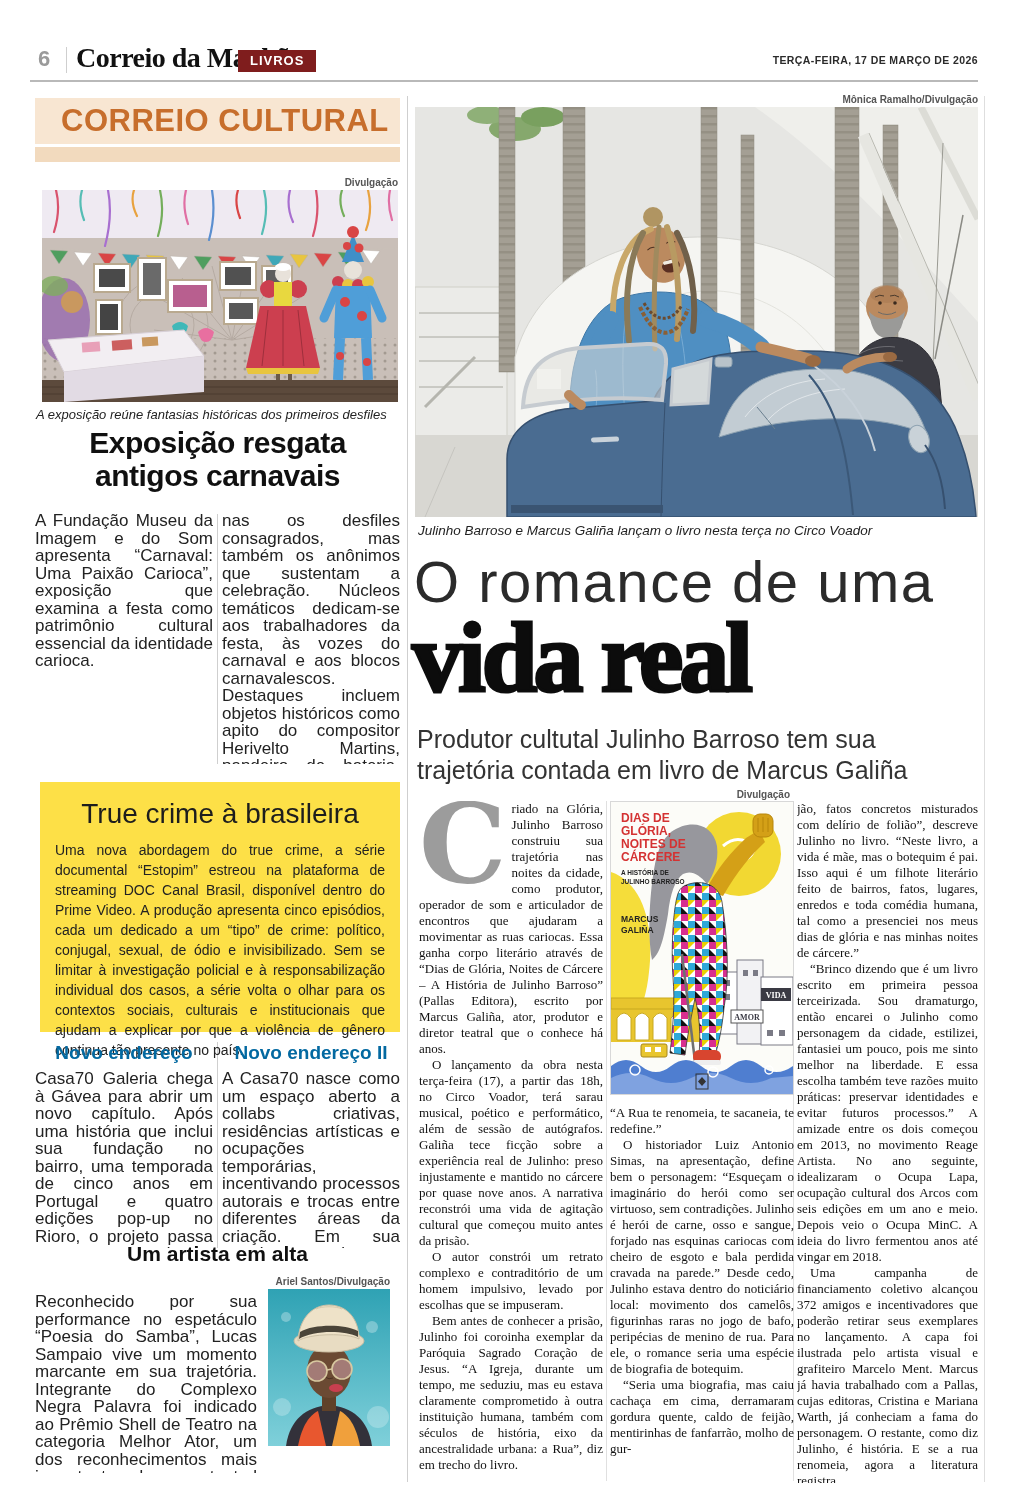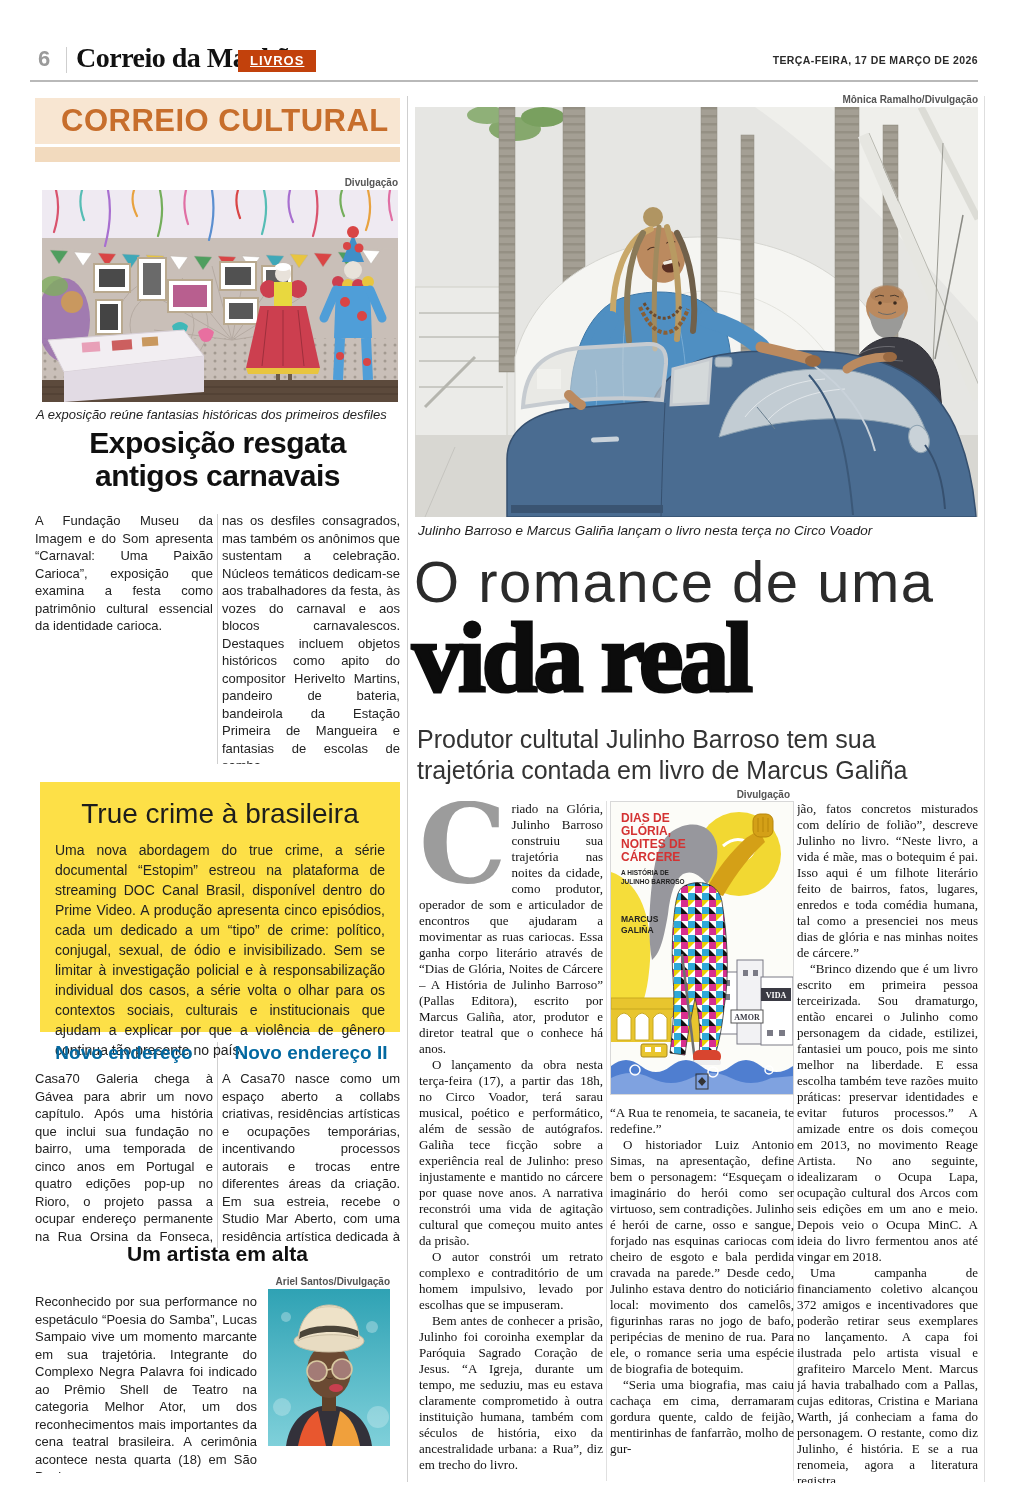--- a/index.html
+++ b/index.html
@@ -4,22 +4,22 @@
 <style>
   html,body{margin:0;padding:0;background:#ffffff;}
   #page{position:relative;width:1010px;height:1488px;background:#fff;overflow:hidden;
         font-family:"Liberation Sans",sans-serif;color:#1a1a1a;}
 
   
   .pagenum{position:absolute;left:38px;top:46px;font-size:22px;font-weight:700;color:#9a9a9a;}
   .mast-sep{position:absolute;left:66px;top:47px;width:1px;height:26px;background:#cfcfcf;}
   .masthead{position:absolute;left:76px;top:42px;font-family:"Liberation Serif",serif;
             font-weight:700;font-size:28px;letter-spacing:-0.5px;color:#111;}
-  .badge{position:absolute;left:238px;top:50px;background:#c2410c;color:#fff;
-         font-weight:700;font-size:13px;letter-spacing:1px;padding:3px 12px 4px;text-decoration:underline;}
+  .badge{position:absolute;left:238px;top:50px;background:#7f1d1d;color:#fff;
+         font-weight:700;font-size:13px;letter-spacing:1px;padding:3px 12px 4px;}
   .hdr-date{position:absolute;right:32px;top:54px;font-size:10.5px;font-weight:700;
             letter-spacing:.4px;color:#2b2b2b;}
   .hdr-rule{position:absolute;left:30px;top:80px;width:948px;height:2px;background:#b9b9b9;}
 
   
   .vrule{position:absolute;width:1px;background:#cfcfcf;}
 
   
   .cult-top{position:absolute;left:35px;top:98px;width:365px;height:46px;background:#f8e6d2;
             display:flex;align-items:center;}
@@ -29,21 +29,21 @@
   .credit{font-size:10px;font-weight:600;color:#555;}
   .expo-credit{position:absolute;left:35px;top:177px;width:363px;text-align:right;}
   .photo-frame{position:absolute;overflow:hidden;background:#ddd;}
   .expo-photo{left:42px;top:190px;width:356px;height:212px;}
 
   .caption{font-style:italic;font-size:13px;color:#222;}
   .expo-caption{position:absolute;left:36px;top:407px;width:356px;}
   .expo-headline{position:absolute;left:35px;top:426px;width:365px;text-align:center;
                  font-size:30px;line-height:33px;font-weight:800;letter-spacing:-0.5px;color:#101010;}
 
-  .sanscol{position:absolute;font-size:13px;line-height:17.5px;text-align:justify;color:#222;overflow:hidden;}
+  .sanscol{position:absolute;font-size:17px;line-height:17.5px;text-align:justify;color:#222;overflow:hidden;}
   .sanscol p{margin:0;}
   .expo-c1{left:35px;top:512px;width:178px;height:252px;}
   .expo-c2{left:222px;top:512px;width:178px;height:252px;}
 
   .tc-box{position:absolute;left:40px;top:782px;width:360px;height:250px;background:#fde047;}
   .tc-title{margin:16px 0 10px;text-align:center;font-size:28px;font-weight:300;color:#1d1d1d;}
   .tc-body{margin:0 15px;font-size:14px;line-height:20px;text-align:justify;color:#222;}
 
   .ne-head{position:absolute;top:1042px;text-align:center;font-size:19px;font-weight:800;color:#0369a1;}
   .ne1-head{left:35px;width:178px;}

